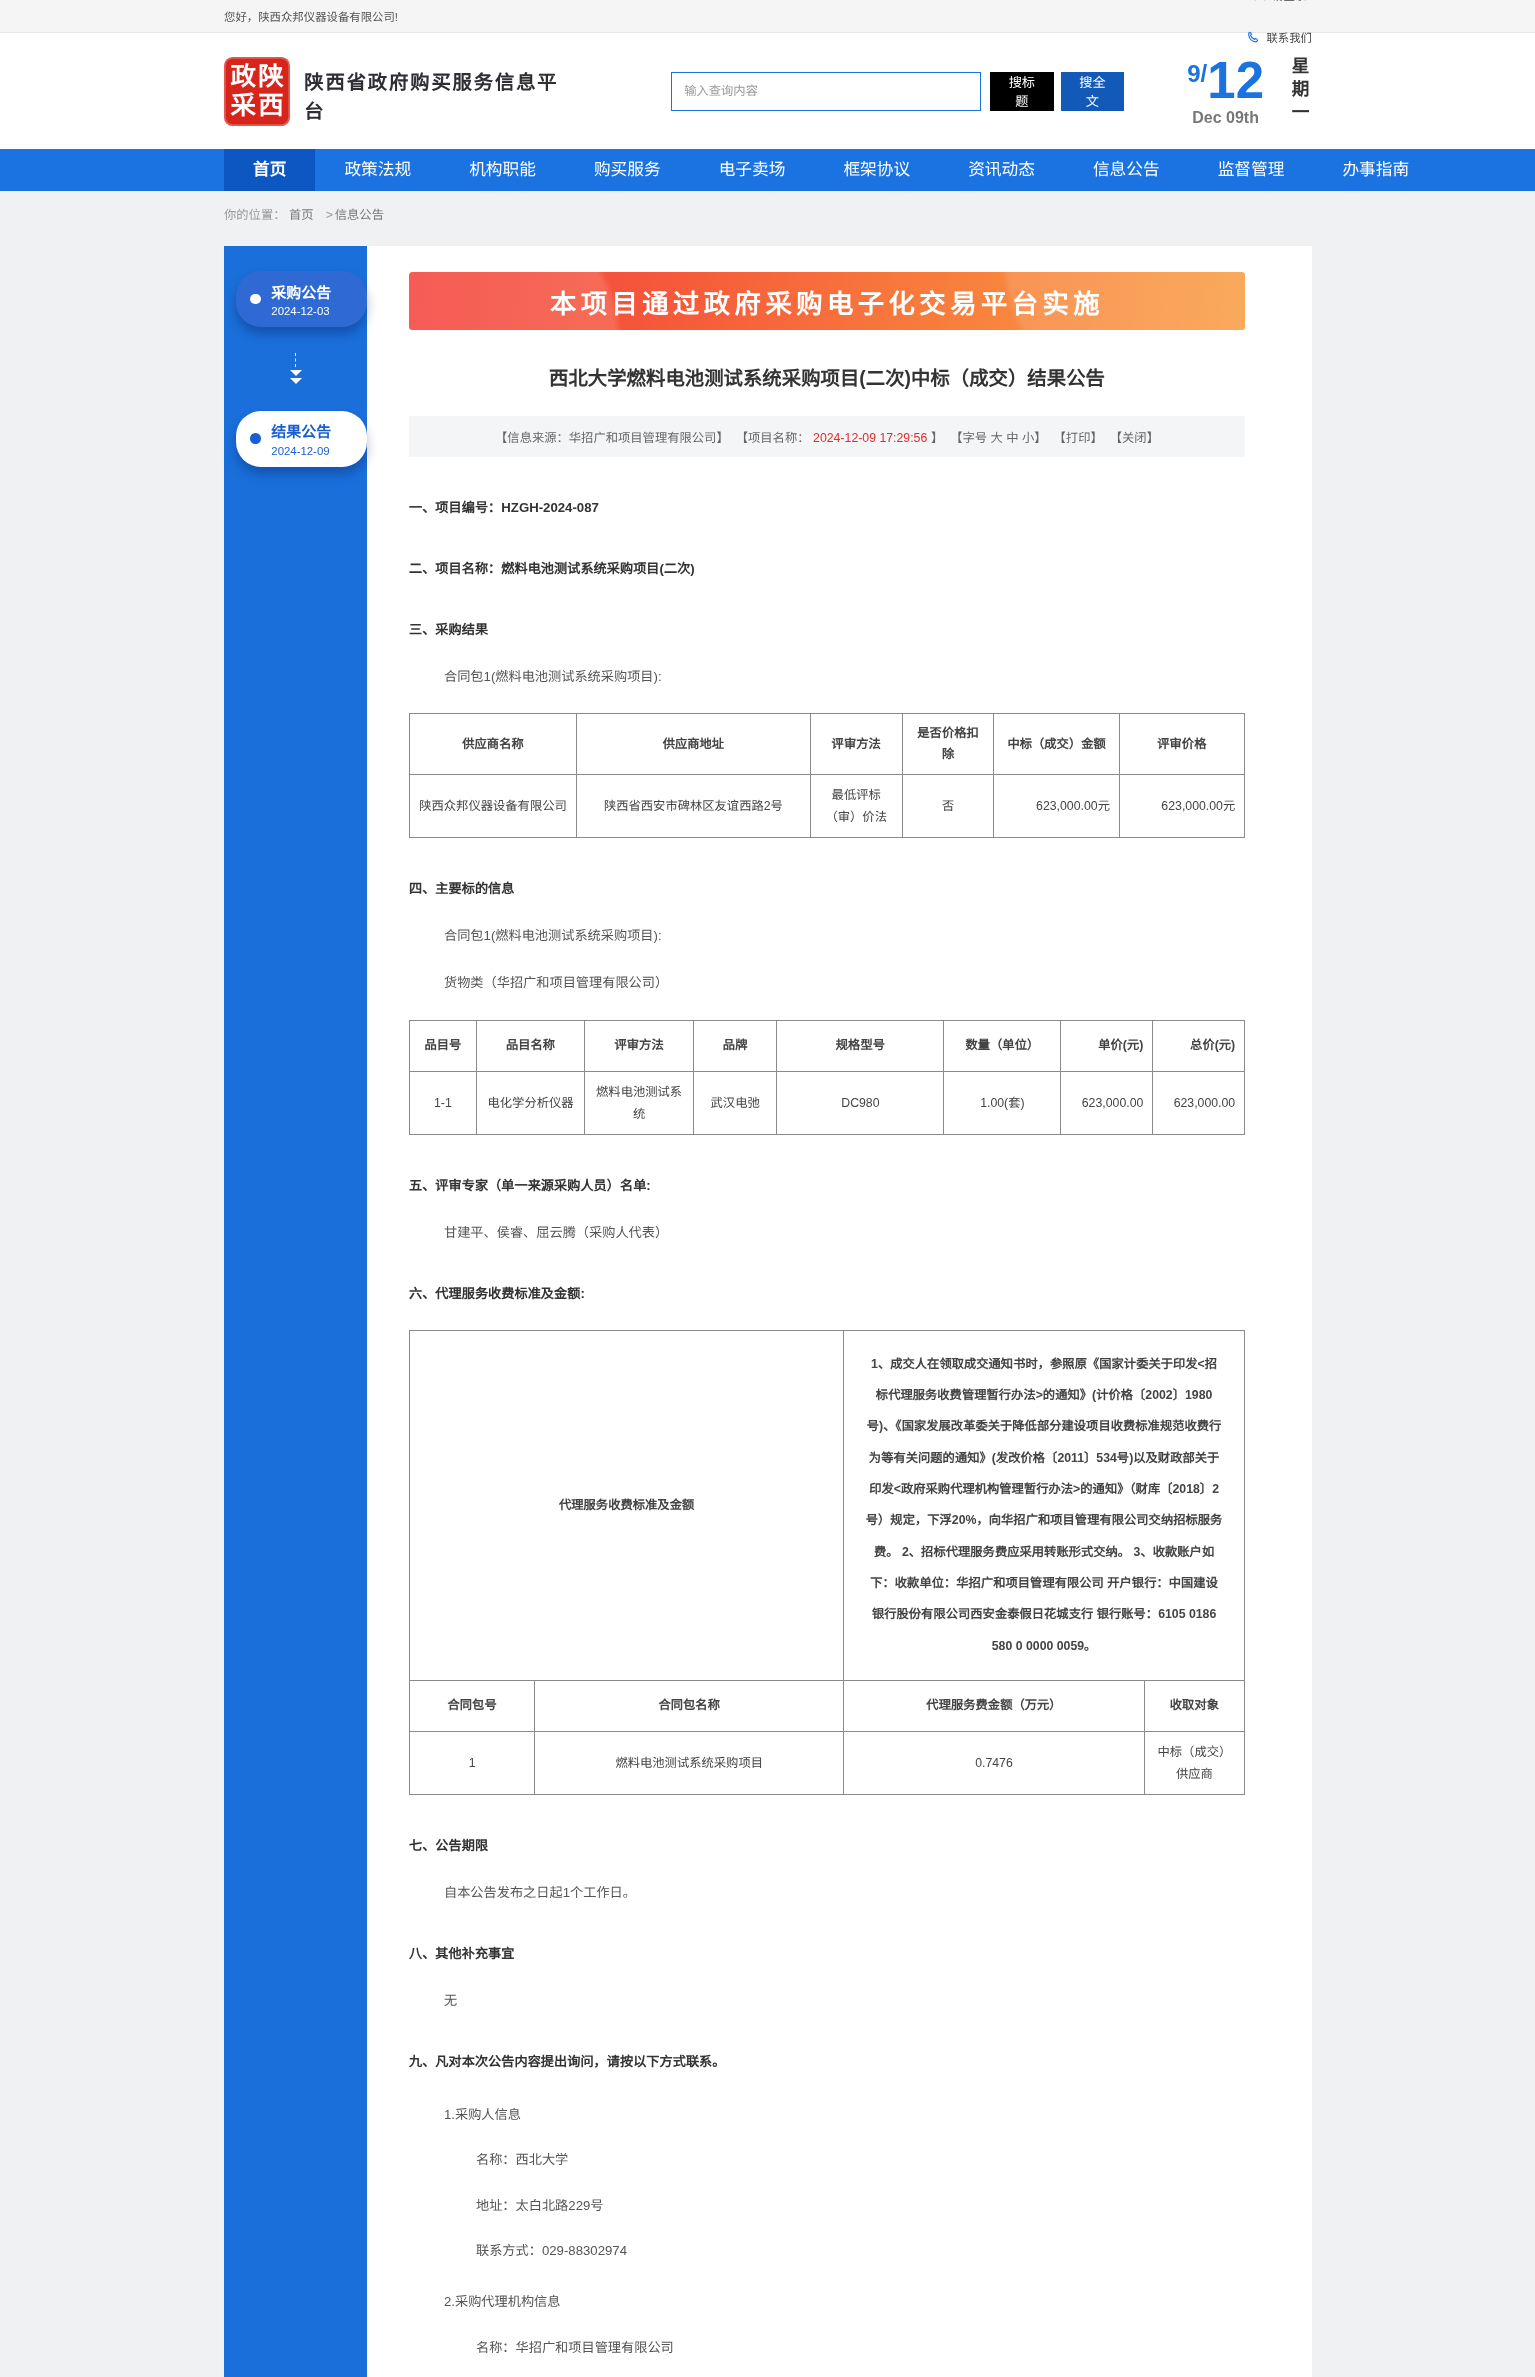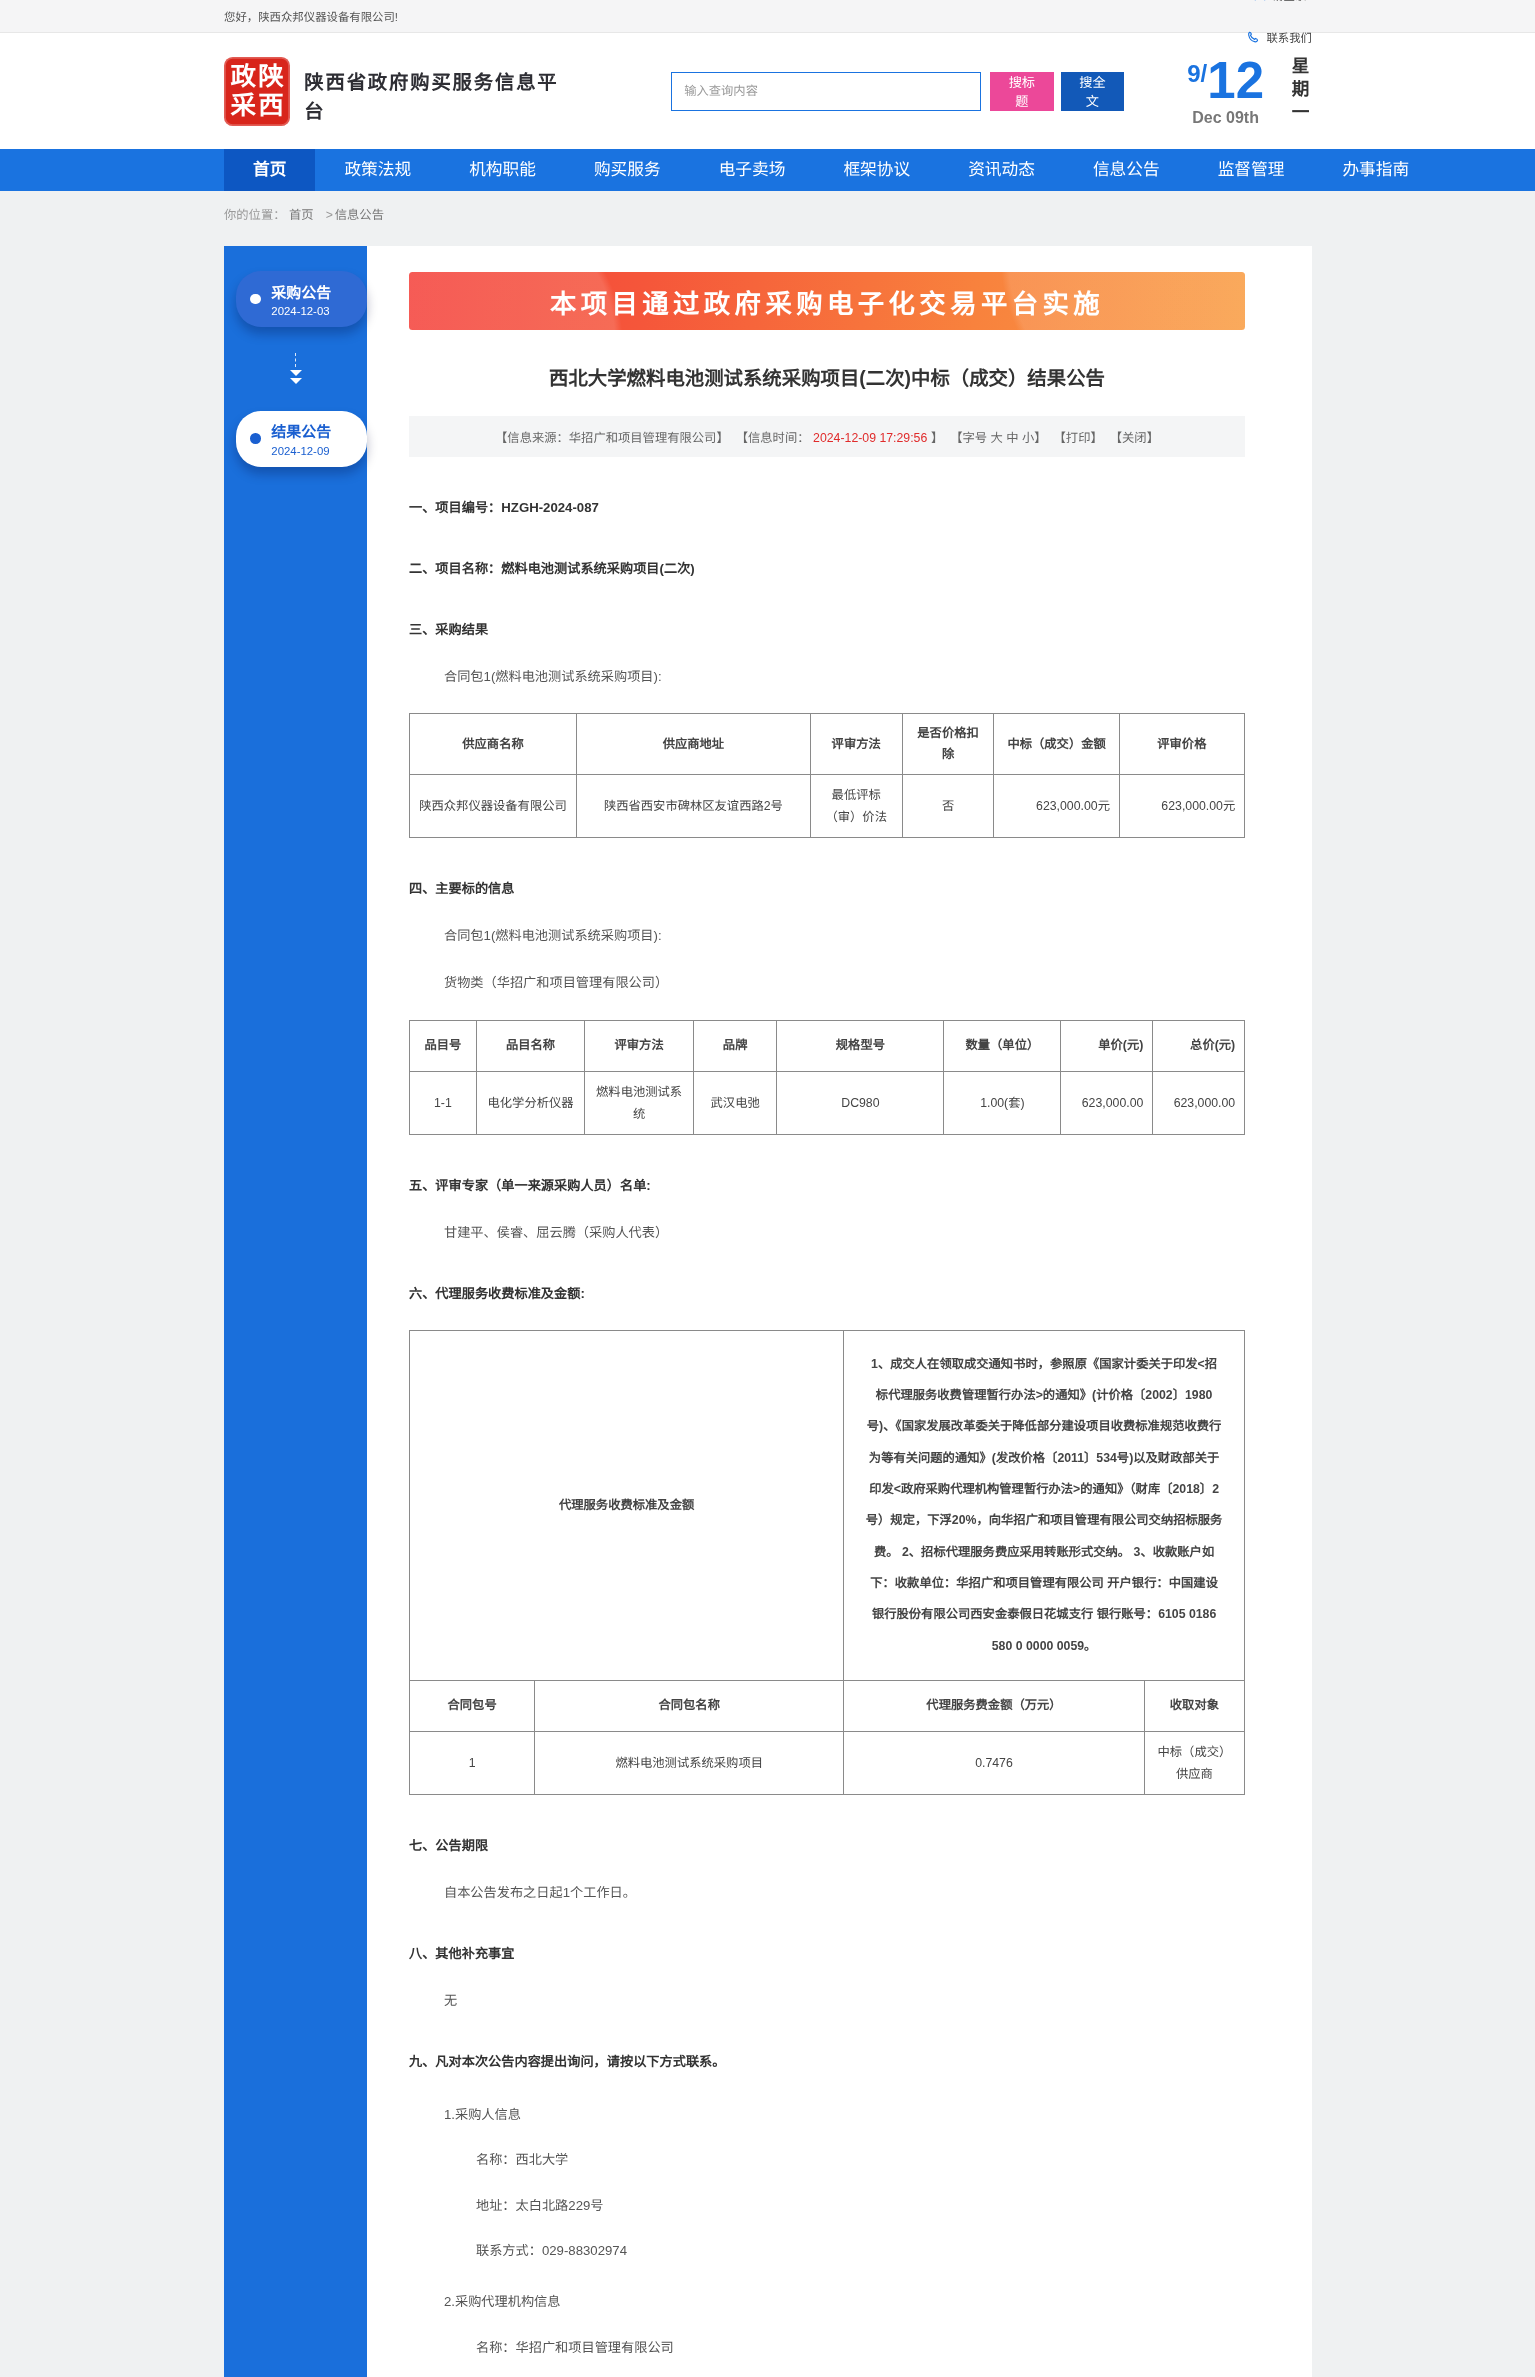--- a/index.html
+++ b/index.html
@@ -31,21 +31,21 @@
   .site-title { font-size:27px; font-weight:bold; color:#2e2e34; letter-spacing:8px; }
   .site-sub { font-size:19.4px; font-weight:bold; color:#2e2e34; letter-spacing:1.8px; margin-top:7px; }
   .search-wrap { display:flex; align-items:center; margin-left:104px; }
   .search-input {
     width:328px; height:39px; border:1.8px solid #1a73e0; outline:none;
     font-size:12.3px; padding:0 12.3px; color:#0369a1; background:#fff;
     font-family:Liberation Sans, sans-serif;
   }
   .search-input::placeholder { color:#999; }
   .btn-search { height:39px; padding:0 13.2px; border:none; color:#fff; font-size:13.2px; cursor:pointer; font-family:inherit; }
-  .btn-title { background:#ec4899; margin-left:8.8px; }
+  .btn-title { background:#000000; margin-left:8.8px; }
   .btn-full { background:#1259b8; margin-left:7px; }
   .date-block { margin-left:63px; display:flex; align-items:flex-start; }
   .date-main { text-align:center; }
   .date-md { color:#1a73e0; font-weight:bold; line-height:1; }
   .date-month { font-size:24px; vertical-align:16px; }
   .date-day { font-size:51px; }
   .date-en { font-size:16px; font-weight:bold; color:#777; margin-top:3.5px; }
   .date-week {
     writing-mode:vertical-rl; font-size:17.6px; font-weight:bold; color:#333;
     letter-spacing:5.3px; margin-left:23px; margin-top:1.8px;
@@ -224,21 +224,21 @@
 
     <div class="main">
       <div class="banner">
         <span>本项目通过政府采购电子化交易平台实施</span>
       </div>
 
       <div class="art-title">西北大学燃料电池测试系统采购项目(二次)中标（成交）结果公告</div>
 
       <div class="meta">
         <span>【信息来源：华招广和项目管理有限公司】</span>
-        <span>【信息时间：</span><span class="time">2024-12-09 17:29:56</span><span>】</span>
+        <span>【项目名称：</span><span class="time">2024-12-09 17:29:56</span><span>】</span>
         <span class="clickable">【字号 大 中 小】</span>
         <span class="clickable">【打印】</span>
         <span class="clickable">【关闭】</span>
       </div>
 
       <div class="sec">
         <span>一、项目编号：</span><span>HZGH-2024-087</span>
       </div>
 
       <div class="sec">二、项目名称：燃料电池测试系统采购项目(二次)</div>

